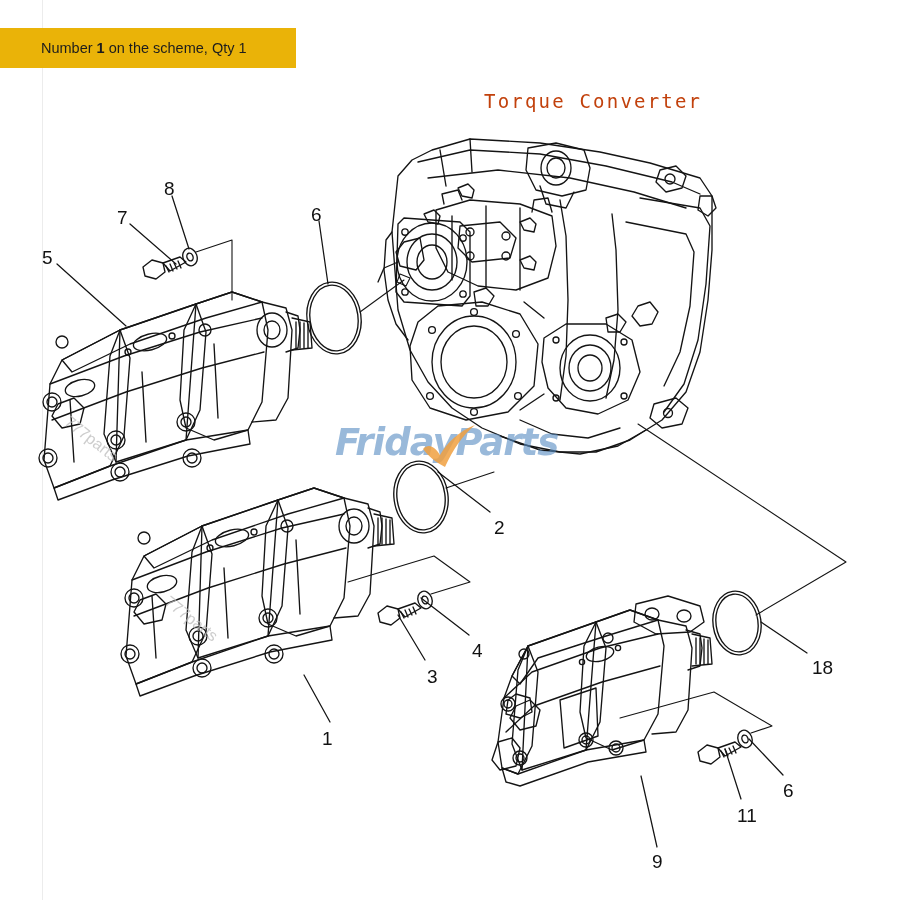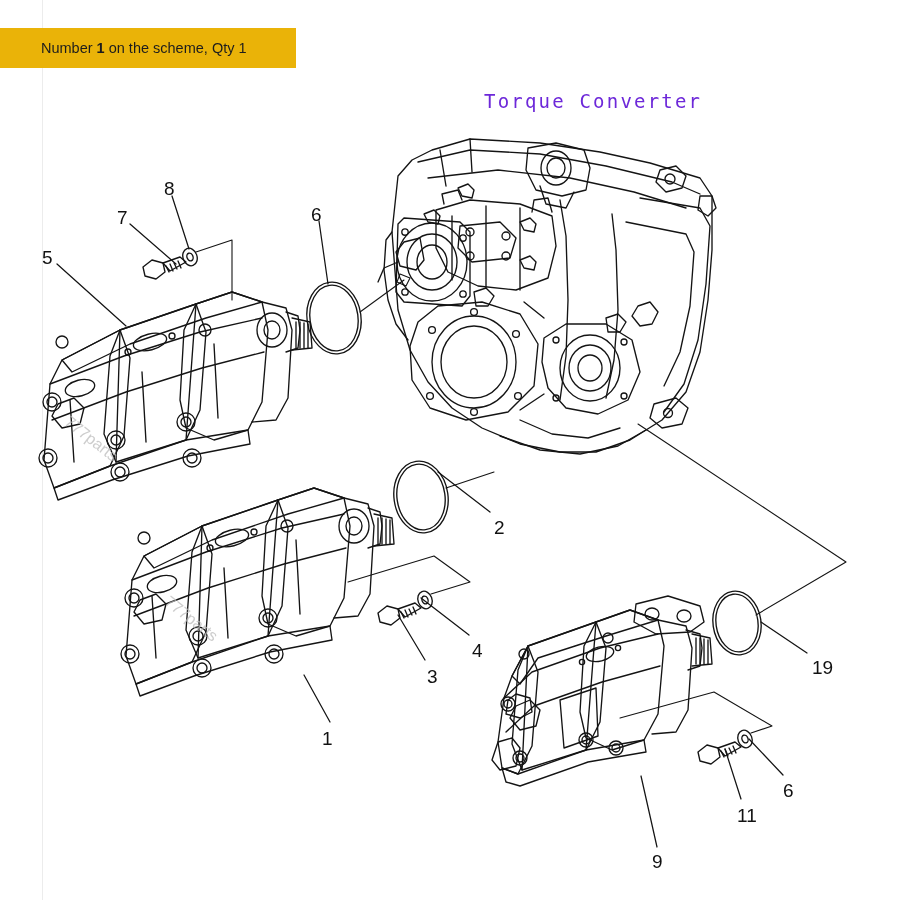--- a/index.html
+++ b/index.html
@@ -66,21 +66,21 @@
   }
 
   
   #tc-title {
     position: absolute;
     left: 484px;
     top: 90px;
     font-family: "DejaVu Sans Mono", monospace;
     font-size: 19px;
     letter-spacing: 2.2px;
-    color: #6d28d9;
+    color: #c2410c;
     white-space: nowrap;
   }
 
   
   #watermark {
     position: absolute;
     left: 335px;
     top: 421px;
     width: 230px;
     height: 52px;
@@ -417,27 +417,33 @@
 
   <div class="callout" style="left:322px; top:729px;">1</div>
   <div class="callout" style="left:494px; top:518px;">2</div>
   <div class="callout" style="left:427px; top:667px;">3</div>
   <div class="callout" style="left:472px; top:641px;">4</div>
   <div class="callout" style="left:42px;  top:248px;">5</div>
   <div class="callout" style="left:311px; top:205px;">6</div>
   <div class="callout" style="left:117px; top:208px;">7</div>
   <div class="callout" style="left:164px; top:179px;">8</div>
   <div class="callout" style="left:652px; top:852px;">9</div>
-  <div class="callout" style="left:812px; top:658px;">19</div>
+  <div class="callout" style="left:812px; top:658px;">18</div>
   <div class="callout" style="left:737px; top:806px;">11</div>
   <div class="callout" style="left:783px; top:781px;">6</div>
 
   <div id="tc-title">Torque Converter</div>
 
   <div class="art-wm" style="left:60px; top:430px; transform:rotate(38deg);">777parts</div>
   <div class="art-wm" style="left:160px; top:610px; transform:rotate(38deg);">777parts</div>
 
+  <div id="watermark">
+    <div class="wm-text">FridayParts</div>
+    <svg class="wm-check" viewBox="0 0 62 48" xmlns="http://www.w3.org/2000/svg">
+      <path d="M4 26 C10 20, 16 24, 21 32 C28 20, 40 8, 56 2 C44 12, 34 26, 26 44 C18 40, 9 33, 4 26 Z" fill="#f0a040"></path>
+    </svg>
+  </div>
 
   <div id="tooltip">
     <span class="tt-text"><span>Number </span><b>1</b><span> on the scheme, Qty 1</span></span>
   </div>
 
 </div>
 
 </body></html>

